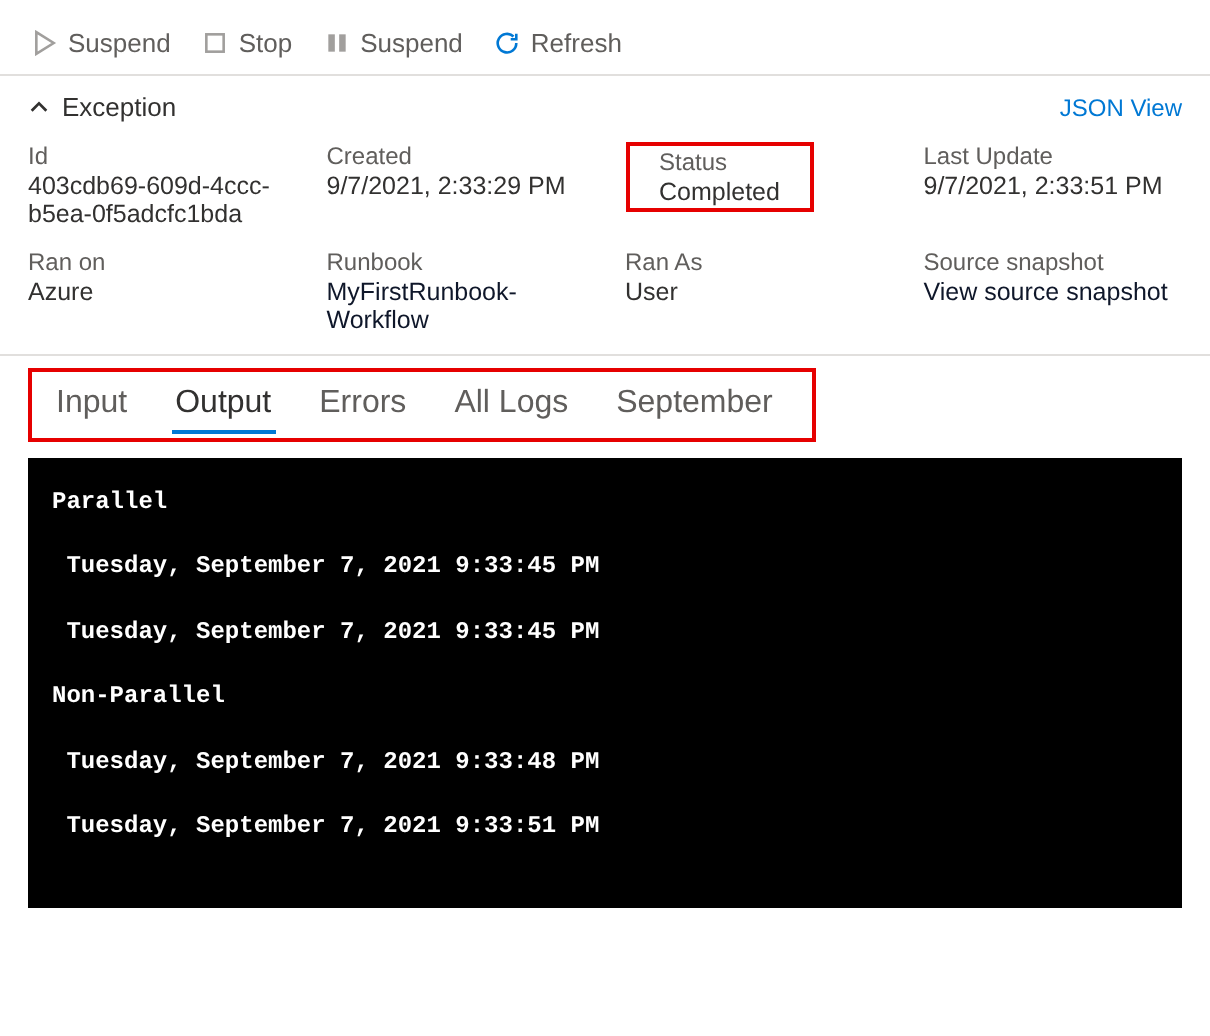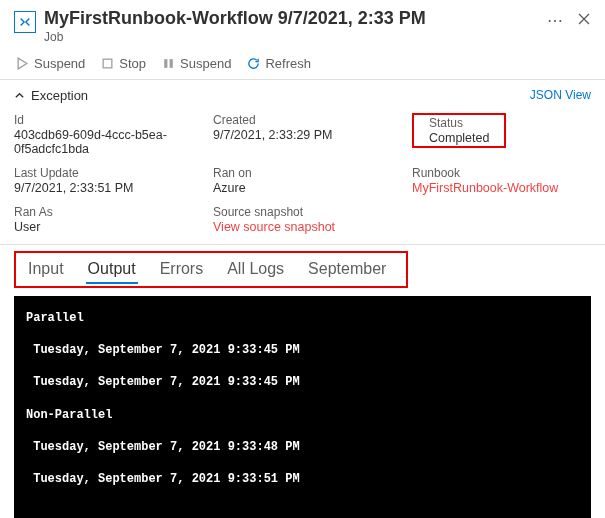--- a/index.html
+++ b/index.html
@@ -82,28 +82,28 @@
     cursor: pointer;
     font-size: 13px;
   }
   .json-link {
     color: #0078d4;
     font-size: 12px;
     cursor: pointer;
   }
   .essentials-grid {
     display: grid;
-    grid-template-columns: 1fr 1fr 1fr;
+    grid-template-columns: 1fr 1fr 1fr 1fr;
     column-gap: 20px;
     row-gap: 10px;
     padding: 4px 0 10px 0;
   }
   .kv .k { font-size: 12px; color: #605e5c; }
   .kv .v { font-size: 12.5px; color: #323130; padding-top: 1px; }
-  .kv .v.link { color: #ef4444; cursor: pointer; }
+  .kv .v.link { color: #0f172a; cursor: pointer; }
   .hl {
     border: 2px solid #e60000;
     padding: 1px 15px;
     display: inline-block;
   }
   .tabs-wrap {
     border: 2px solid #e60000;
     display: inline-block;
     padding-right: 8px;
     margin-top: 6px;
@@ -141,41 +141,20 @@
     min-height: 225px;
     line-height: 1.35;
     white-space: pre;
   }
 </style>
 </head>
 <body>
 
 <div class="pane">
 
-  <div class="header">
-    <div class="icon-box">
-      <svg viewBox="0 0 16 16">
-        <rect x="1" y="1" width="14" height="14" fill="none" stroke="#0078d4" stroke-width="0"></rect>
-        <path d="M3 4 L7 8 L3 12" fill="none" stroke="#0078d4" stroke-width="1.6"></path>
-        <path d="M13 4 L9 8 L13 12" fill="none" stroke="#0078d4" stroke-width="1.6"></path>
-      </svg>
-    </div>
-    <div class="header-text">
-      <div class="header-title">MyFirstRunbook-Workflow 9/7/2021, 2:33 PM</div>
-      <div class="header-sub">Job</div>
-    </div>
-    <div class="header-actions">
-      <span class="icon-btn">⋯</span>
-      <span class="icon-btn">
-        <svg width="14" height="14" viewBox="0 0 14 14">
-            <path d="M2 2 L12 12 M12 2 L2 12" stroke="#605e5c" stroke-width="1.4"></path>
-          </svg>
-      </span>
-    </div>
-  </div>
 
   <div class="toolbar">
     <div class="toolbar-item">
       <svg viewBox="0 0 12 12">
           <path d="M2 1 L10 6 L2 11 Z" fill="none" stroke="#a19f9d" stroke-width="1.2"></path>
         </svg>
       <span>Suspend</span>
     </div>
     <div class="toolbar-item">
       <svg viewBox="0 0 12 12">

